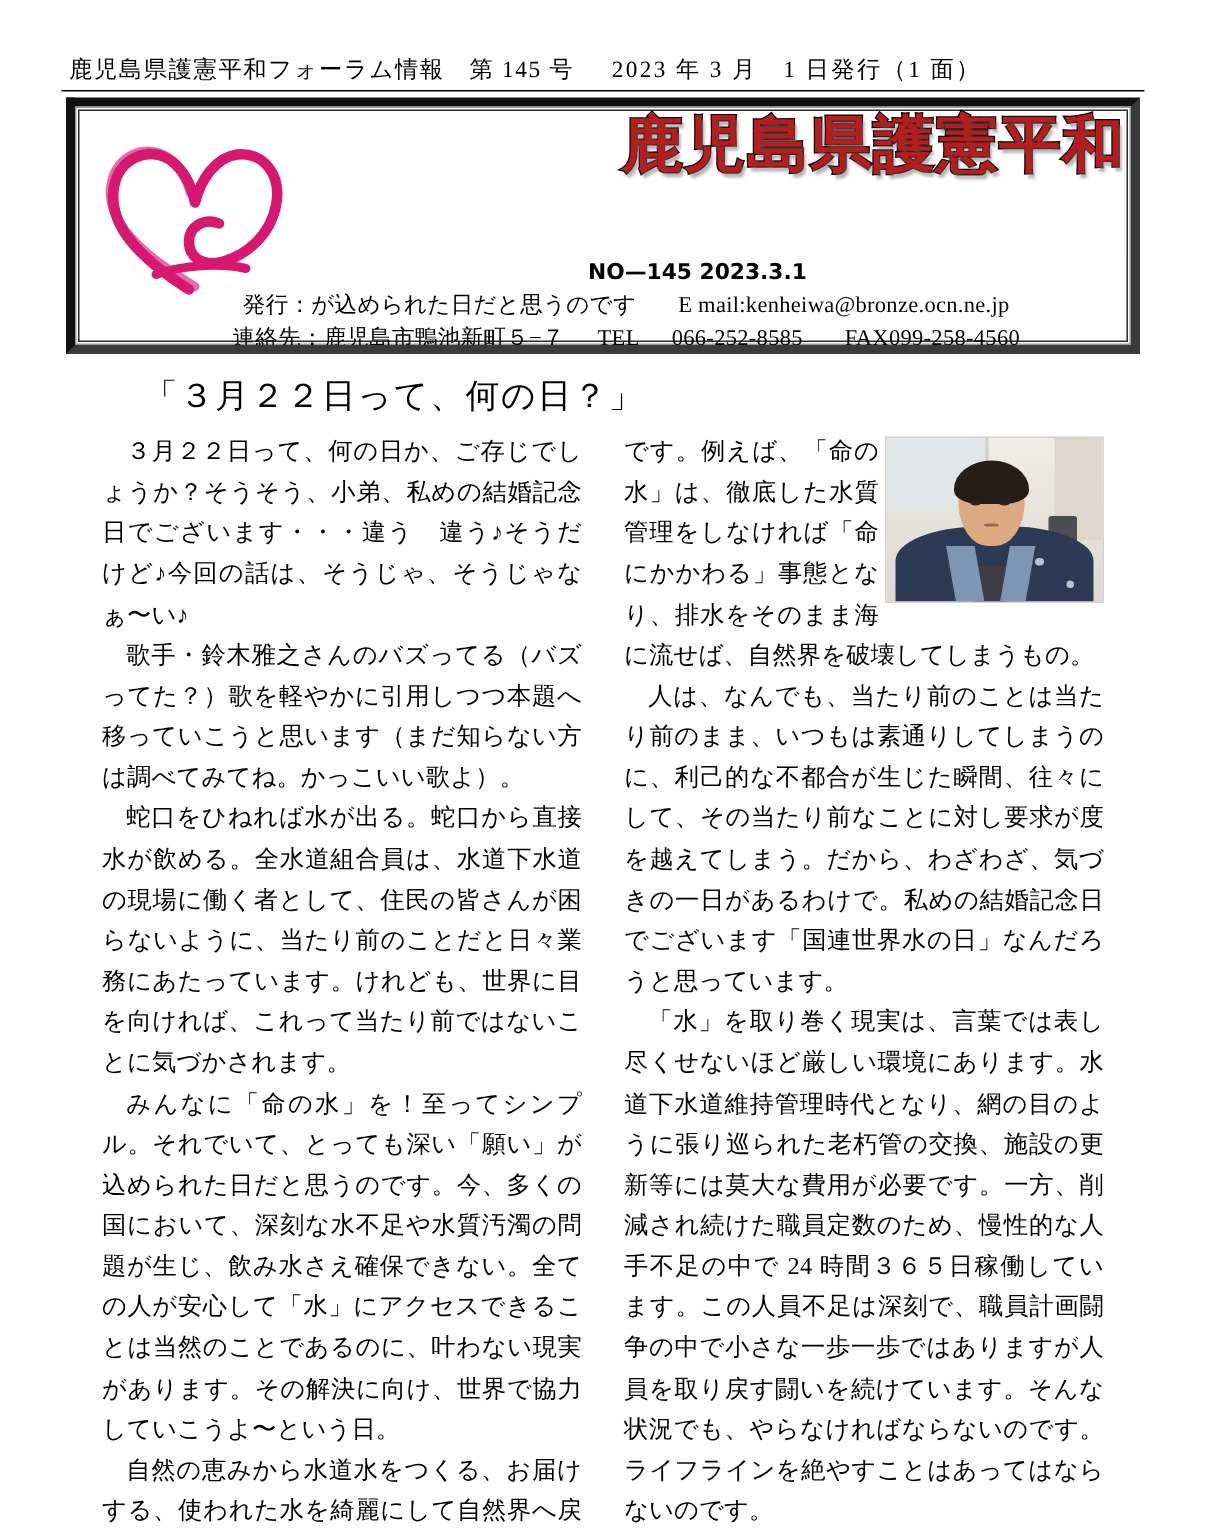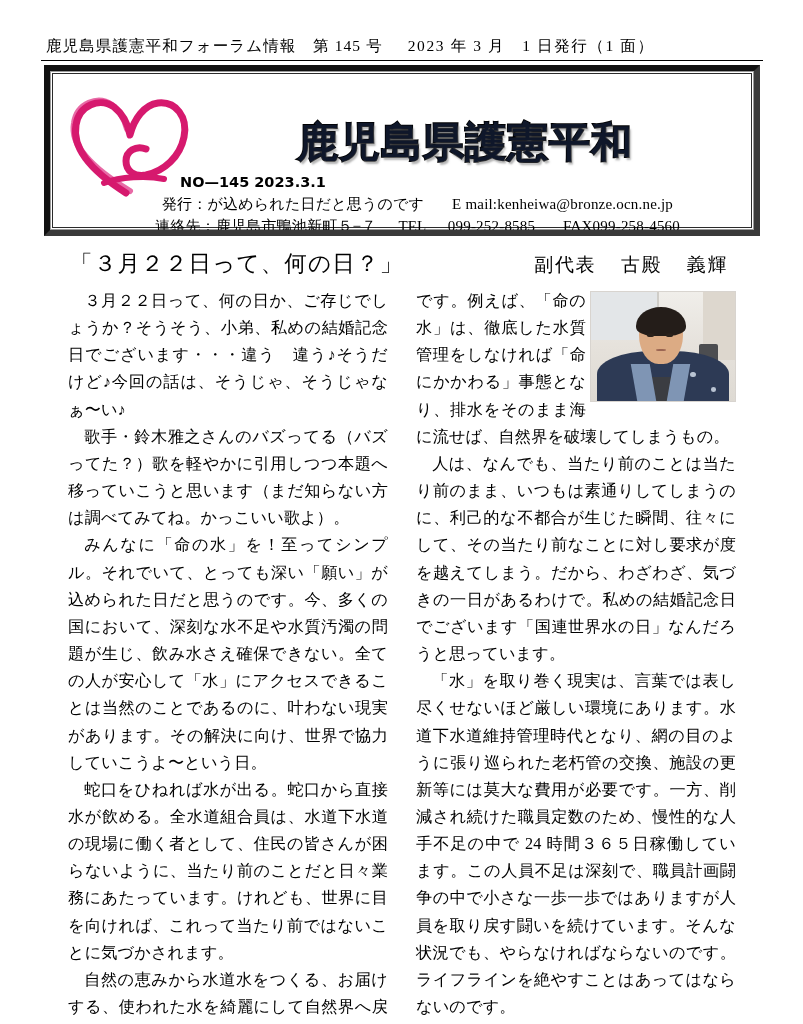--- a/index.html
+++ b/index.html
@@ -84,42 +84,42 @@
     width: 135px;
     height: 128px;
   }
 
   
   .mast-title {
     position: absolute;
     left: 130px;
     top: 2px;
     width: 570px;
-    text-align: center;
+    text-align: right;
     font-family: "DejaVu Sans", "Liberation Sans", sans-serif;
     font-weight: bold;
     font-size: 41px;
     line-height: 47px;
-    color: #0f172a;
+    color: #b91c1c;
     letter-spacing: 1px;
     -webkit-text-stroke: 1.6px #000000;
     paint-order: stroke fill;
     text-shadow: 2px 3px 2px rgba(120,120,120,0.55);
-    margin-top: 46px;
   }
   .mast-title .line2 {
     display: block;
     padding-left: 26px;
   }
 
   .mast-no {
     position: absolute;
     left: 130px;
     top: 103px;
     width: 570px;
+    text-align: center;
     font-family: "DejaVu Sans", "Liberation Sans", sans-serif;
     font-weight: bold;
     font-size: 14.5px;
     letter-spacing: 0px;
   }
 
   .mast-contact {
     position: absolute;
     left: 40px;
     top: 122px;
@@ -132,21 +132,21 @@
   }
   .mast-contact .row {
     display: block;
   }
   .mast-contact .gap-sm { display: inline-block; width: 14px; }
   .mast-contact .gap-md { display: inline-block; width: 20px; }
 
   
   .article-head {
     position: absolute;
-    left: 32px;
+    left: 58px;
     top: 248px;
     width: 712px;
     display: flex;
     align-items: baseline;
     white-space: nowrap;
     justify-content: space-between;
   }
   .article-title {
     font-size: 22.5px;
     letter-spacing: 1.2px;
@@ -299,47 +299,40 @@
         <span class="row">
           <span>発行：が込められた日だと思うのです</span>
           <span class="gap-md"></span>
           <span>E mail:kenheiwa@bronze.ocn.ne.jp</span>
         </span>
         <span class="row">
           <span>連絡先：鹿児島市鴨池新町５−７</span>
           <span class="gap-sm"></span>
           <span>TEL</span>
           <span class="gap-sm"></span>
-          <span>099-252-8585</span>
+          <span>066-252-8585</span>
           <span class="gap-md"></span>
           <span>FAX099-258-4560</span>
         </span>
       </div>
 
     </div>
   </div>
 
   <div class="article-head">
     <div class="article-title">「３月２２日って、何の日？」</div>
-    <div class="article-byline">
-      <span>副代表</span>
-      <span class="nm-gap"></span>
-      <span>古殿</span>
-      <span class="nm-gap"></span>
-      <span>義輝</span>
-    </div>
   </div>
 
   <div class="columns">
 
     <div class="col">
       <p>３月２２日って、何の日か、ご存じでしょうか？そうそう、小弟、私めの結婚記念日でございます・・・違う　違う♪そうだけど♪今回の話は、そうじゃ、そうじゃなぁ〜い♪</p>
       <p>歌手・鈴木雅之さんのバズってる（バズってた？）歌を軽やかに引用しつつ本題へ移っていこうと思います（まだ知らない方は調べてみてね。かっこいい歌よ）。</p>
+      <p>蛇口をひねれば水が出る。蛇口から直接水が飲める。全水道組合員は、水道下水道の現場に働く者として、住民の皆さんが困らないように、当たり前のことだと日々業務にあたっています。けれども、世界に目を向ければ、これって当たり前ではないことに気づかされます。</p>
       <p>みんなに「命の水」を！至ってシンプル。それでいて、とっても深い「願い」が込められた日だと思うのです。今、多くの国において、深刻な水不足や水質汚濁の問題が生じ、飲み水さえ確保できない。全ての人が安心して「水」にアクセスできることは当然のことであるのに、叶わない現実があります。その解決に向け、世界で協力していこうよ〜という日。</p>
-      <p>蛇口をひねれば水が出る。蛇口から直接水が飲める。全水道組合員は、水道下水道の現場に働く者として、住民の皆さんが困らないように、当たり前のことだと日々業務にあたっています。けれども、世界に目を向ければ、これって当たり前ではないことに気づかされます。</p>
       <p>自然の恵みから水道水をつくる、お届けする、使われた水を綺麗にして自然界へ戻す、この循環の中では、もちろん、慎重に慎重を重ねて、多くの人の手が掛かるわけ</p>
     </div>
 
     <div class="col">
       <div class="photo">
         <div class="ph-wall"></div>
         <div class="ph-wall-panel"></div>
         <div class="ph-wall-edge"></div>
         <div class="ph-wall-right"></div>
         <div class="ph-dark-obj"></div>

